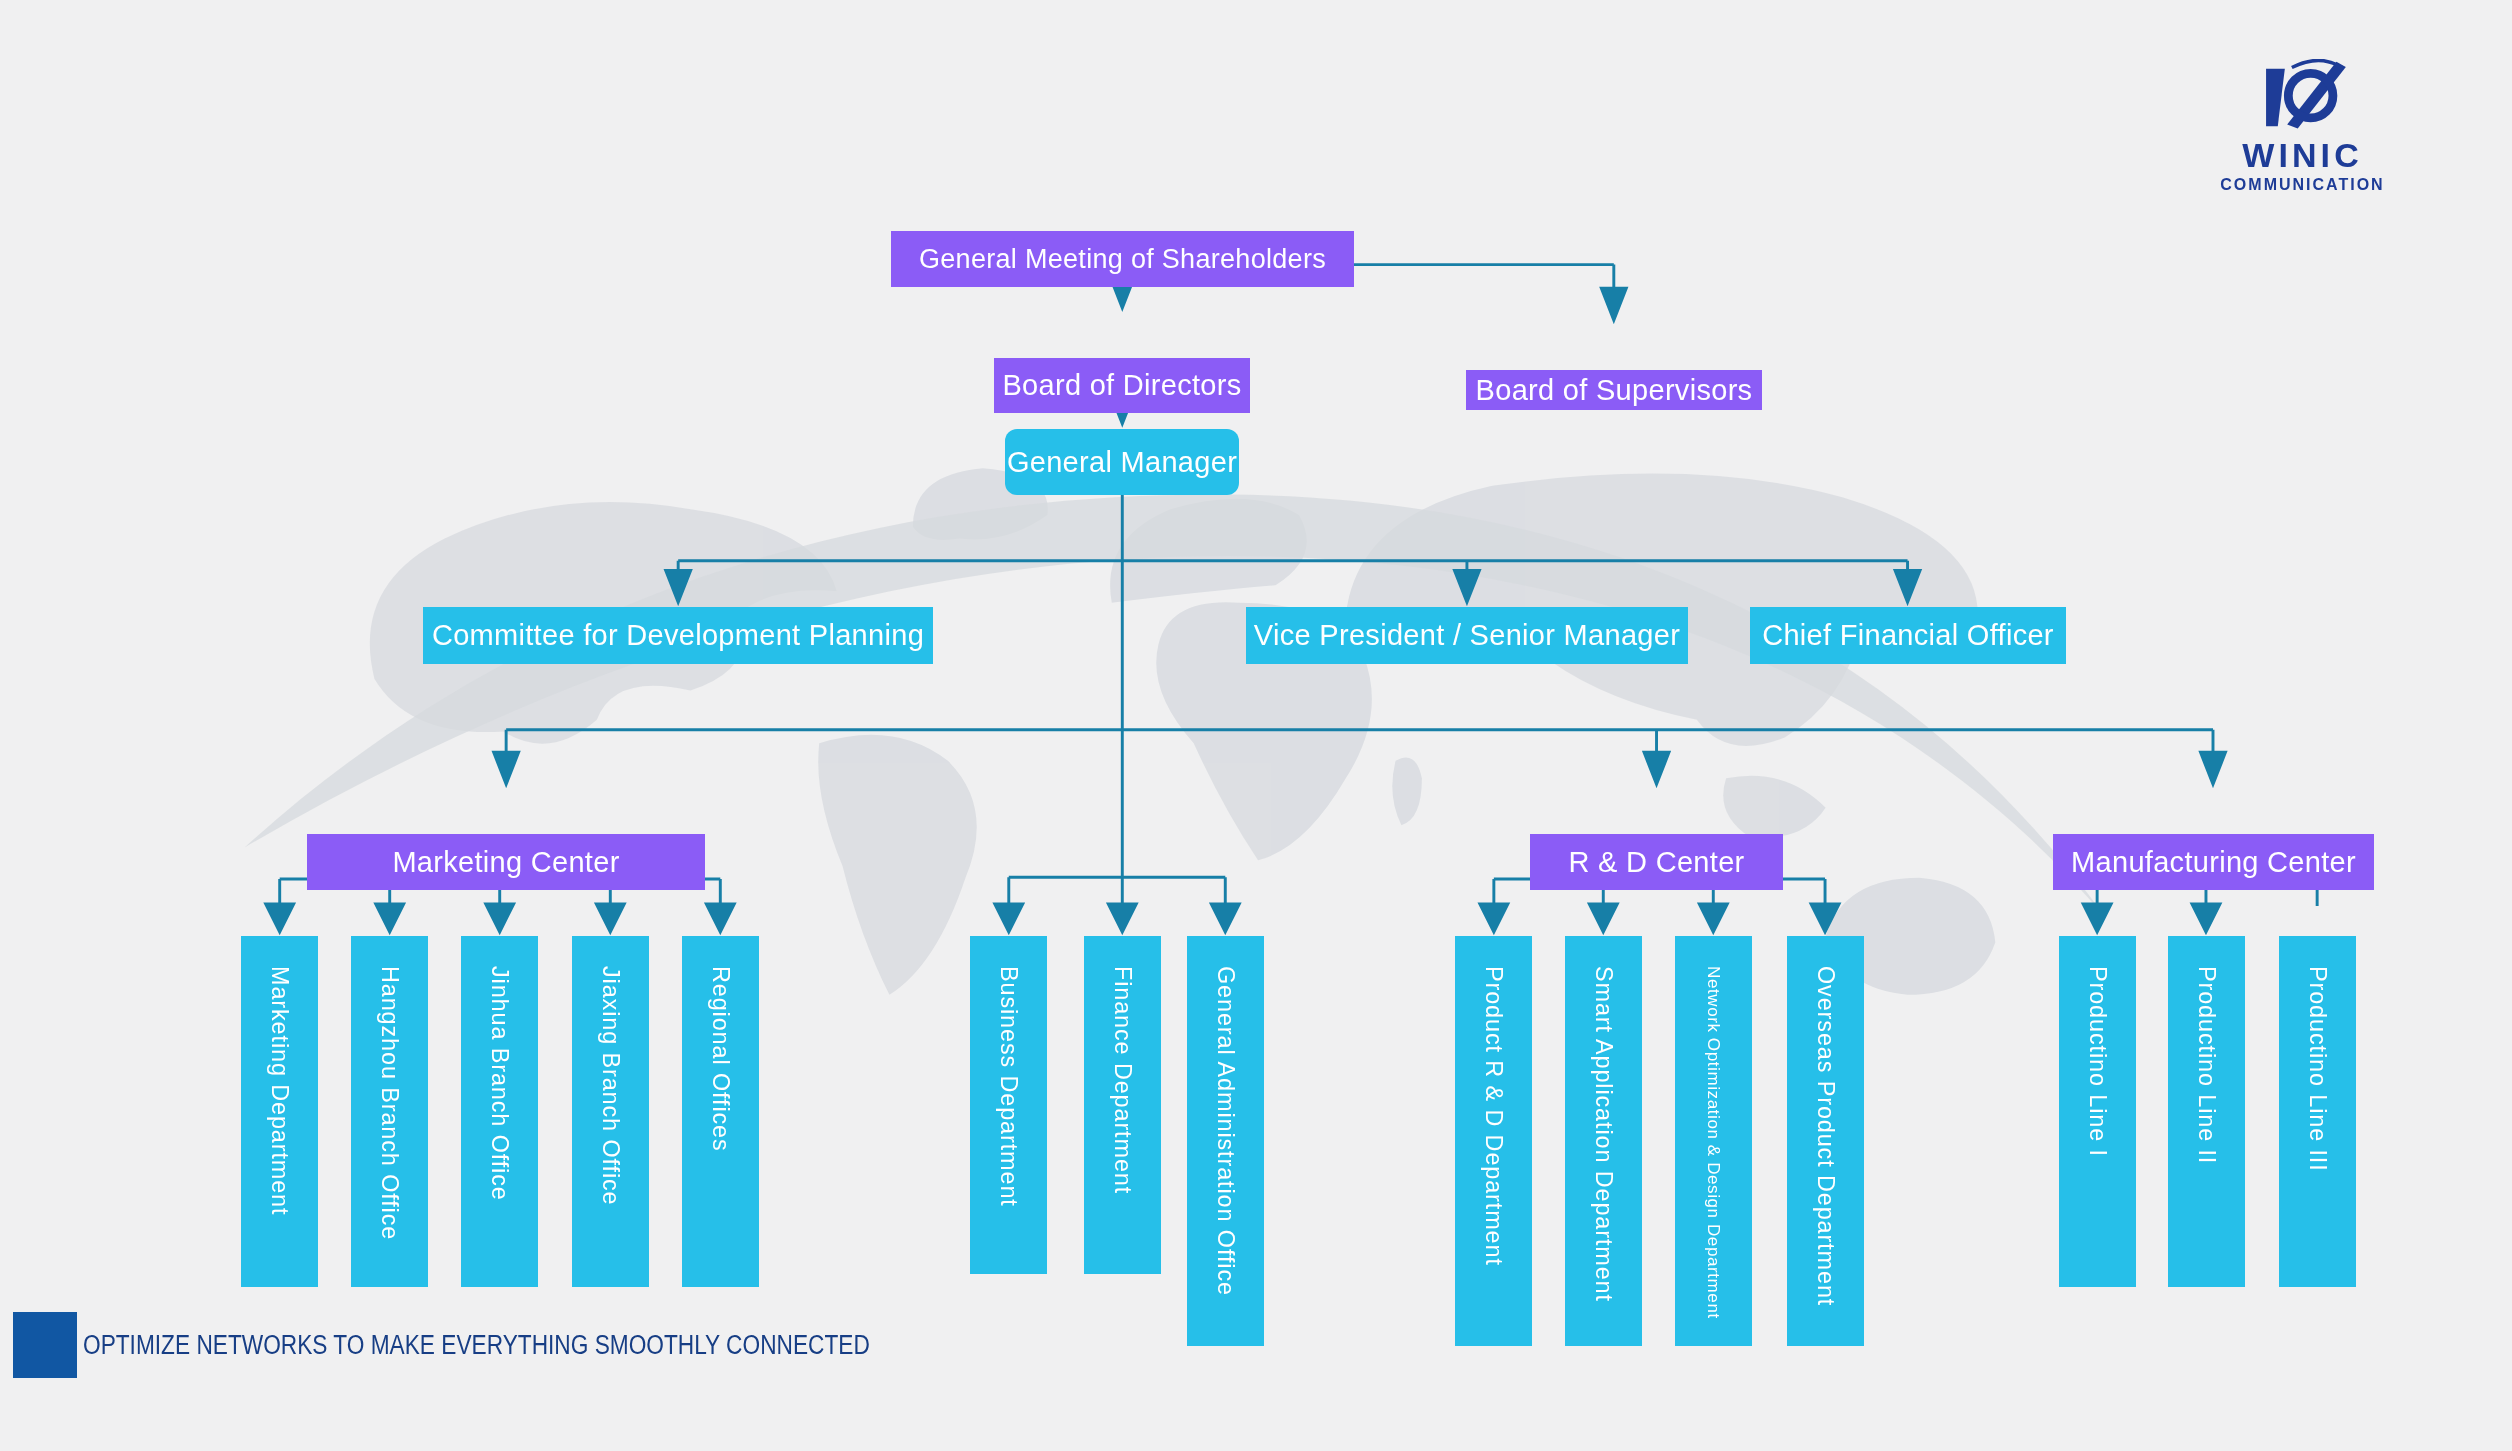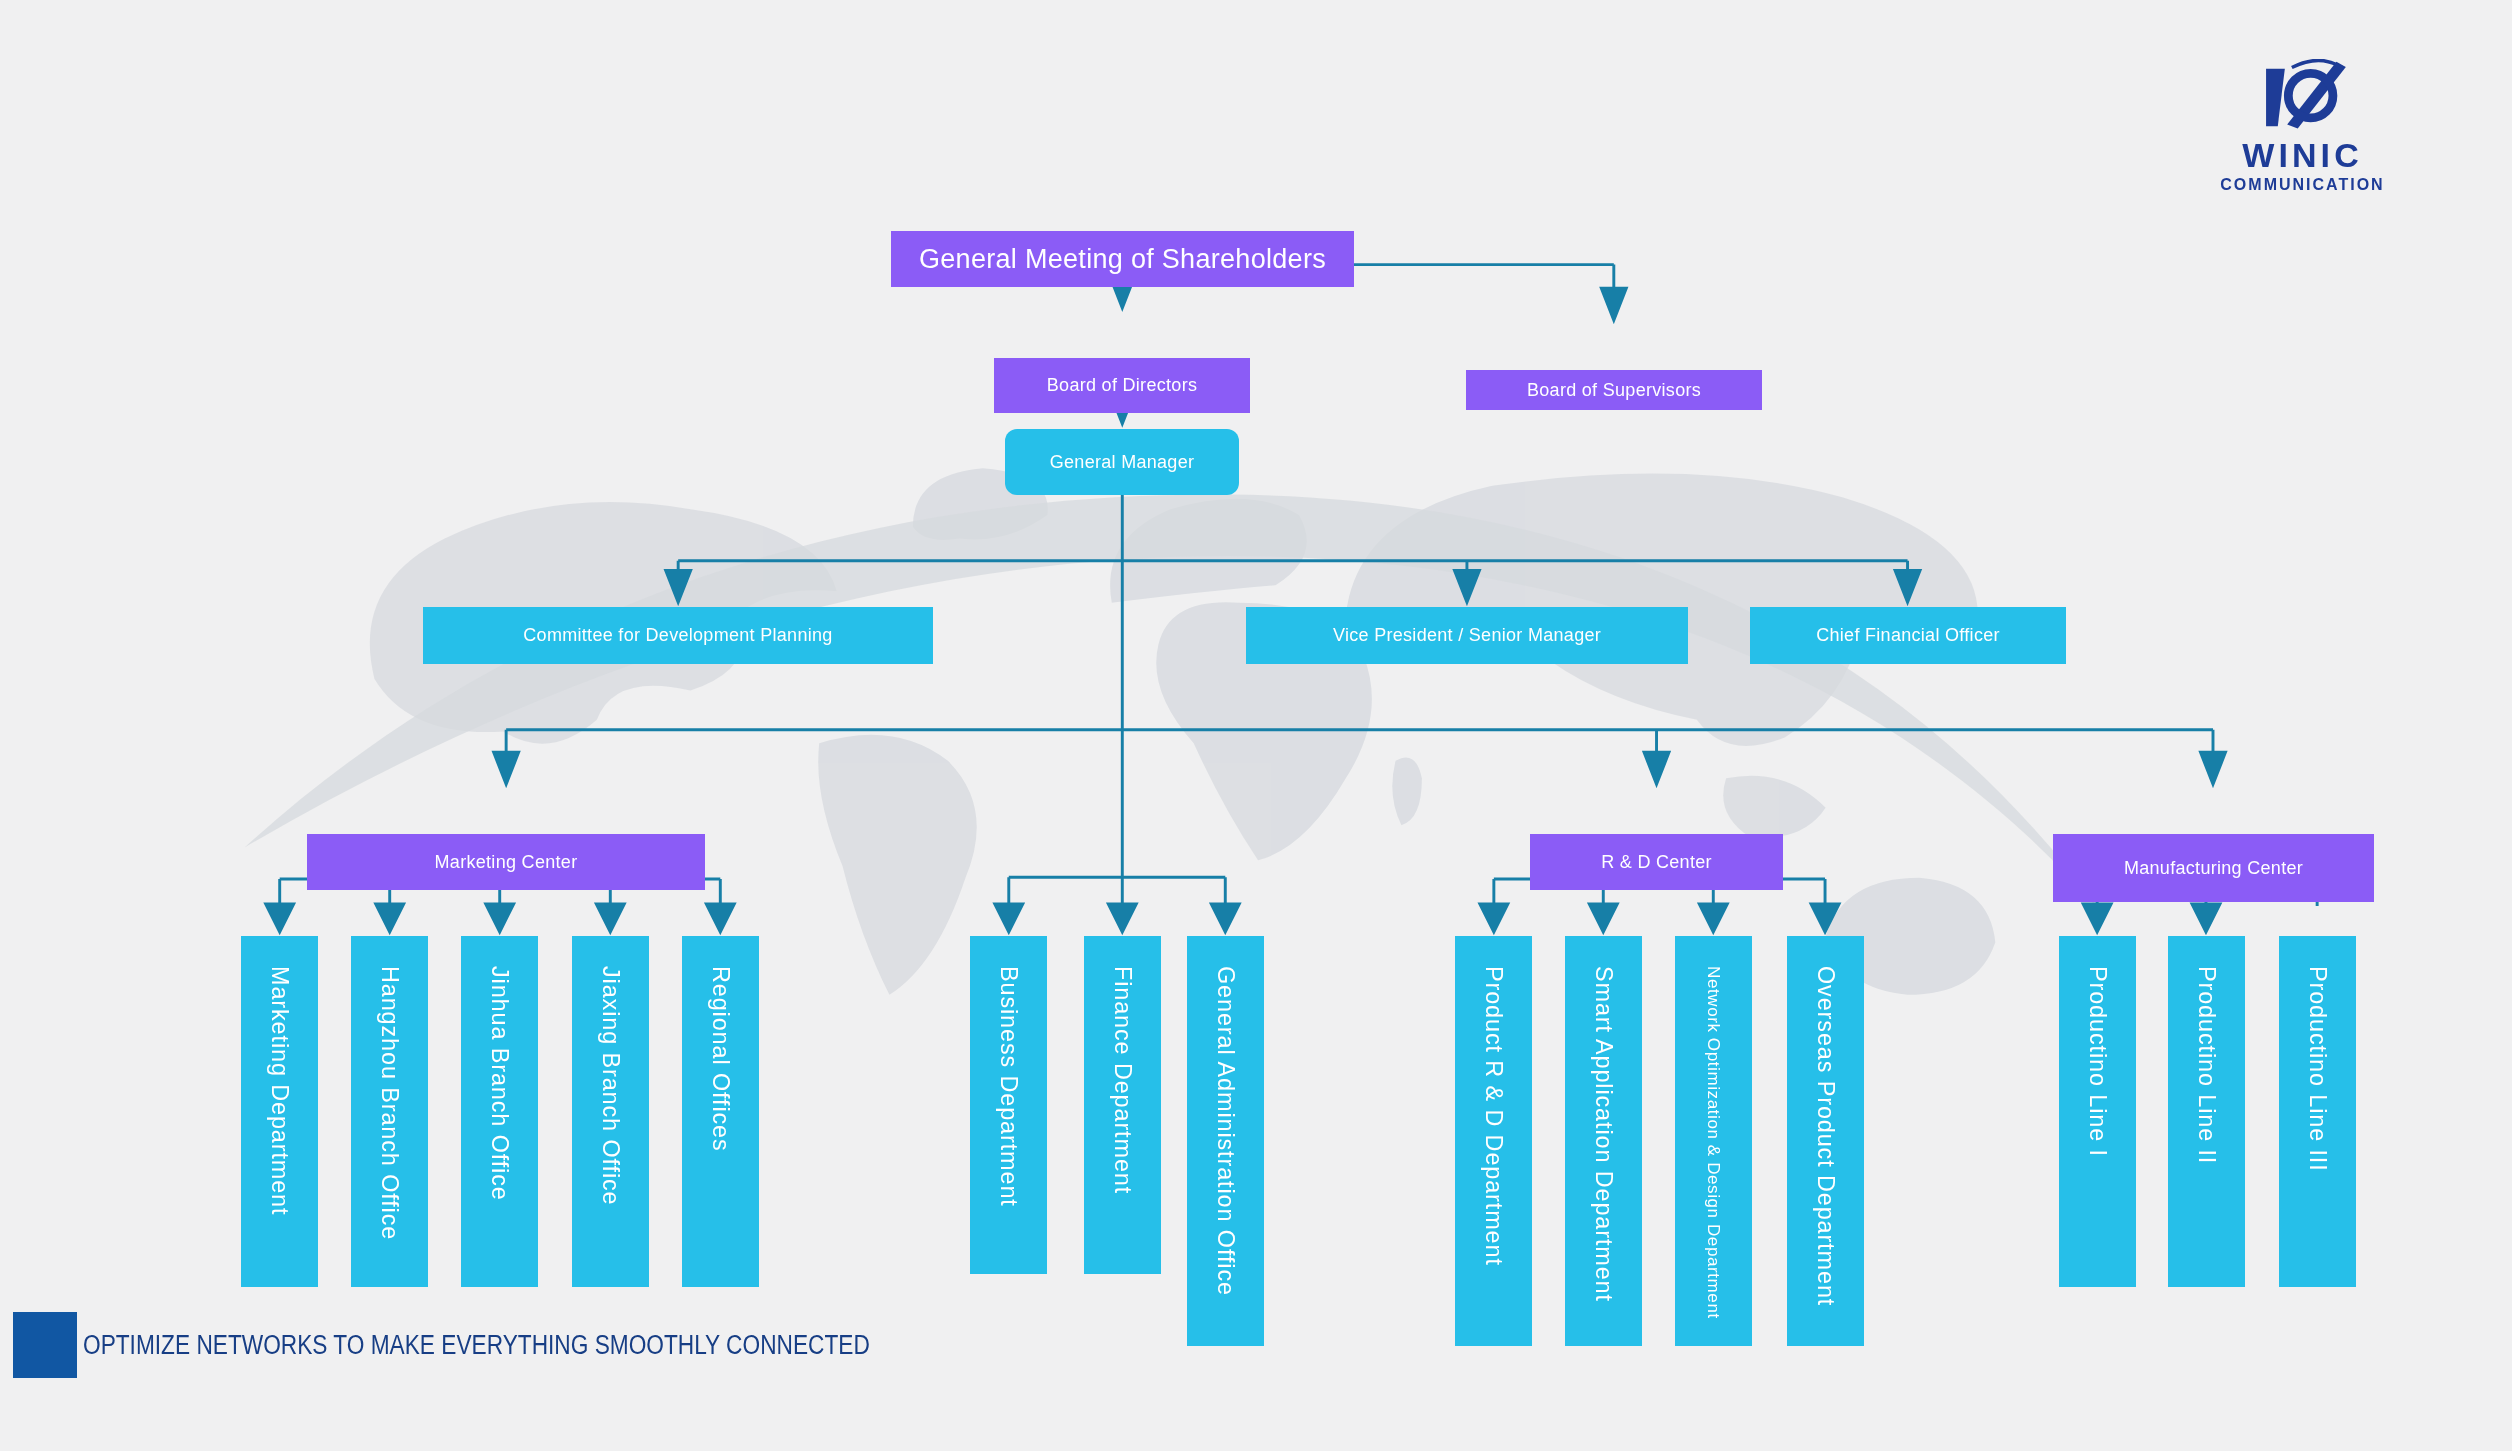--- a/index.html
+++ b/index.html
@@ -1,21 +1,21 @@
 <!DOCTYPE html>
 <html style="font-size:9.4px"><head>
 <meta charset="utf-8">
 <style>
   html,body{margin:0;padding:0;background:#f0f0f1;}
   .stage{position:relative;width:2512px;height:1452px;background:#f0f0f1;overflow:hidden;
          font-family:"Liberation Sans",sans-serif;}
   svg.layer{position:absolute;left:0;top:0;}
 
   .box{position:absolute;display:flex;align-items:center;justify-content:center;
-       color:#ffffff;font-size:18px;letter-spacing:0.3px;white-space:nowrap;text-align:center;}
+       color:#ffffff;font-size:29px;letter-spacing:0.3px;white-space:nowrap;text-align:center;}
   .dark{background:#8b5cf6;margin-top:45px;}
   .light{background:#26bfe9;}
 
   .vbox{position:absolute;width:77px;background:#26bfe9;display:flex;justify-content:center;
         box-sizing:border-box;padding-top:30px;}
   .vlabel{writing-mode:vertical-rl;color:#ffffff;font-size:23.4px;letter-spacing:0.9px;line-height:1;white-space:nowrap;}
   .vbox.small .vlabel{font-size:17px;letter-spacing:0.6px;}
 
   .logo{position:absolute;left:2212px;top:59px;width:181px;display:flex;flex-direction:column;align-items:center;}
   .logo-name{color:#1e3c97;font-size:34px;font-weight:bold;letter-spacing:4.1px;margin-top:6px;}
@@ -58,21 +58,21 @@
   <div class="box dark" style="left:1466px;top:325px;width:296px;height:40px;">Board of Supervisors</div>
 
   <div class="box light" style="left:1005px;top:429px;width:234px;height:66px;border-radius:12px;">General Manager</div>
 
   <div class="box light" style="left:423px;top:607px;width:510px;height:57px;">Committee for Development Planning</div>
   <div class="box light" style="left:1246px;top:607px;width:442px;height:57px;">Vice President / Senior Manager</div>
   <div class="box light" style="left:1750px;top:607px;width:316px;height:57px;">Chief Financial Officer</div>
 
   <div class="box dark" style="left:307px;top:789px;width:398px;height:56px;">Marketing Center</div>
   <div class="box dark" style="left:1530px;top:789px;width:253px;height:56px;">R &amp; D Center</div>
-  <div class="box dark" style="left:2053px;top:789px;width:321px;height:68px;">Manufacturing Center</div>
+  <div class="box dark" style="left:2053px;top:789px;width:321px;height:56px;">Manufacturing Center</div>
 
   <div class="vbox" style="left:241px;top:936px;height:351px;">
     <span class="vlabel">Marketing Department</span>
     </div>
   <div class="vbox" style="left:351px;top:936px;height:351px;">
     <span class="vlabel">Hangzhou Branch Office</span>
     </div>
   <div class="vbox" style="left:461px;top:936px;height:351px;">
     <span class="vlabel">Jinhua Branch Office</span>
     </div>

